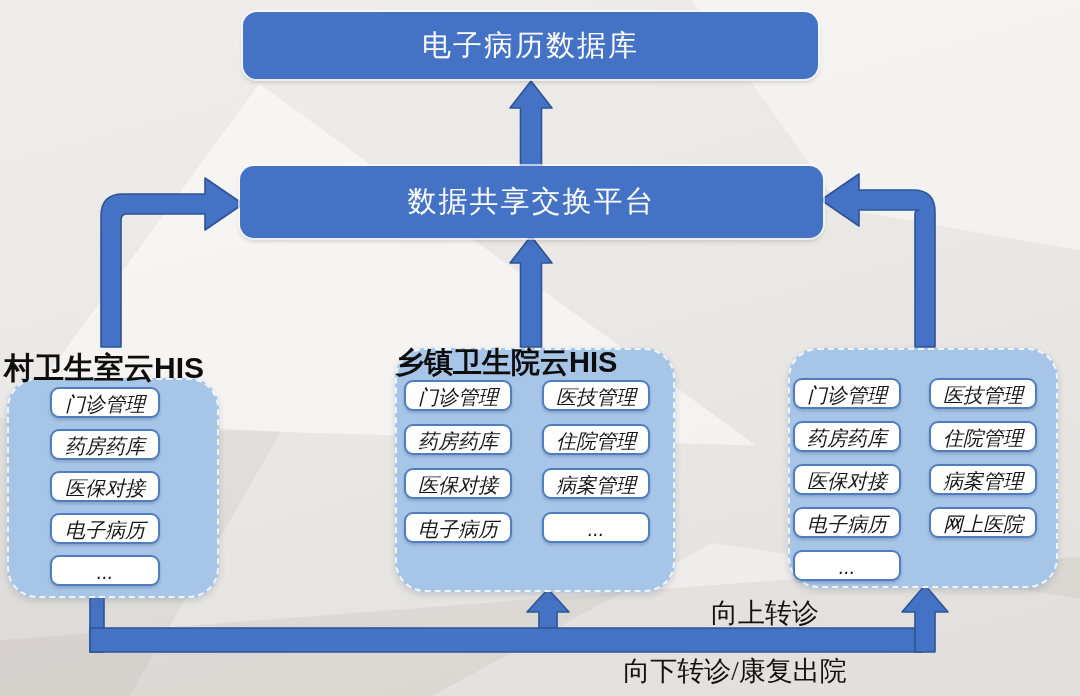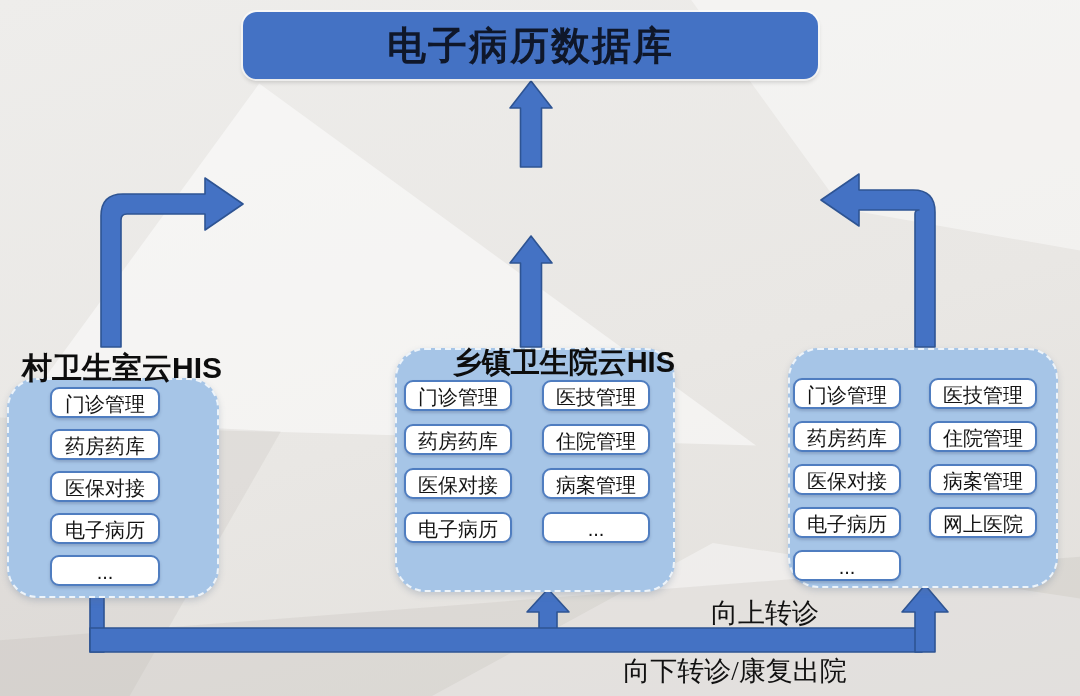--- a/index.html
+++ b/index.html
@@ -15,37 +15,37 @@
   .facet.f3{background:rgba(255,255,255,.38);clip-path:polygon(40% 100%,66% 78%,100% 86%,100% 100%);}
   .facet.f4{background:rgba(160,155,148,.14);clip-path:polygon(0 92%,100% 80%,100% 100%,0 100%);}
   .facet.f5{background:rgba(185,180,173,.18);clip-path:polygon(0 60%,26% 62%,12% 100%,0 100%);}
 
   svg.arrows{position:absolute;left:0;top:0;width:1080px;height:696px;}
 
   .bigbox{
     position:absolute;display:flex;align-items:center;justify-content:center;
     background:#4472c4;border-radius:14px;
     box-shadow:0 0 0 2px rgba(255,255,255,.65),0 3px 5px rgba(0,0,0,.18);
-    color:#0f172a;font-size:39px;letter-spacing:2px;font-weight:700;
+    color:#ffffff;font-size:29px;letter-spacing:2px;font-weight:400;
   }
   .bigbox.db{left:243px;top:12px;width:575px;height:67px;}
   .bigbox.platform{left:240px;top:166px;width:583px;height:72px;}
 
   .group{position:absolute;}
   .panel{
     position:absolute;left:0;right:0;bottom:0;
     background:#a6c5e7;border:2px dashed rgba(255,255,255,.8);
     border-radius:30px;box-sizing:border-box;
     box-shadow:0 3px 6px rgba(90,110,140,.25);
   }
   .gtitle{
-    position:absolute;left:0;right:0;text-align:right;
+    position:absolute;left:0;right:0;text-align:left;
     font-weight:700;color:#0d0d0d;font-size:29px;white-space:nowrap;
   }
-  .gitems{position:absolute;left:0;right:16px;display:grid;justify-content:center;}
+  .gitems{position:absolute;left:0;right:16px;display:grid;justify-content:center;font-style:italic;}
   .gitems.one{grid-template-columns:110px;row-gap:11px;}
   .gitems.two4{grid-template-columns:108px 108px;column-gap:30px;row-gap:13px;}
   .gitems.two5{grid-template-columns:108px 108px;column-gap:28px;row-gap:12px;}
   .item{
     height:31px;line-height:31px;background:#ffffff;border:2px solid #4f7dc0;
     border-radius:9px;box-sizing:border-box;text-align:center;
     font-size:20px;font-weight:500;color:#141414;
     box-shadow:0 2px 3px rgba(60,80,120,.28);white-space:nowrap;overflow:hidden;
   }
   .group.village{left:4px;top:348px;width:218px;height:250px;}
@@ -106,20 +106,23 @@
     <rect x="90" y="596" width="14" height="56"></rect>
     <polygon points="548,589 569,612 557,612 557,630 539,630 539,612 527,612"></polygon>
     <rect x="90" y="628" width="832" height="24"></rect>
     <polygon points="925,585 948,612 935,612 935,652 915,652 915,612 902,612"></polygon>
   </svg>
 
   <div class="bigbox db">
     <span>电子病历数据库</span>
   </div>
 
+  <div class="bigbox platform">
+    <span>数据共享交换平台</span>
+  </div>
 
   <div class="group village">
     <div class="panel"></div>
     <div class="gtitle">村卫生室云HIS</div>
     <div class="gitems one">
       <div class="item">门诊管理</div>
       <div class="item">药房药库</div>
       <div class="item">医保对接</div>
       <div class="item">电子病历</div>
       <div class="item">...</div>

